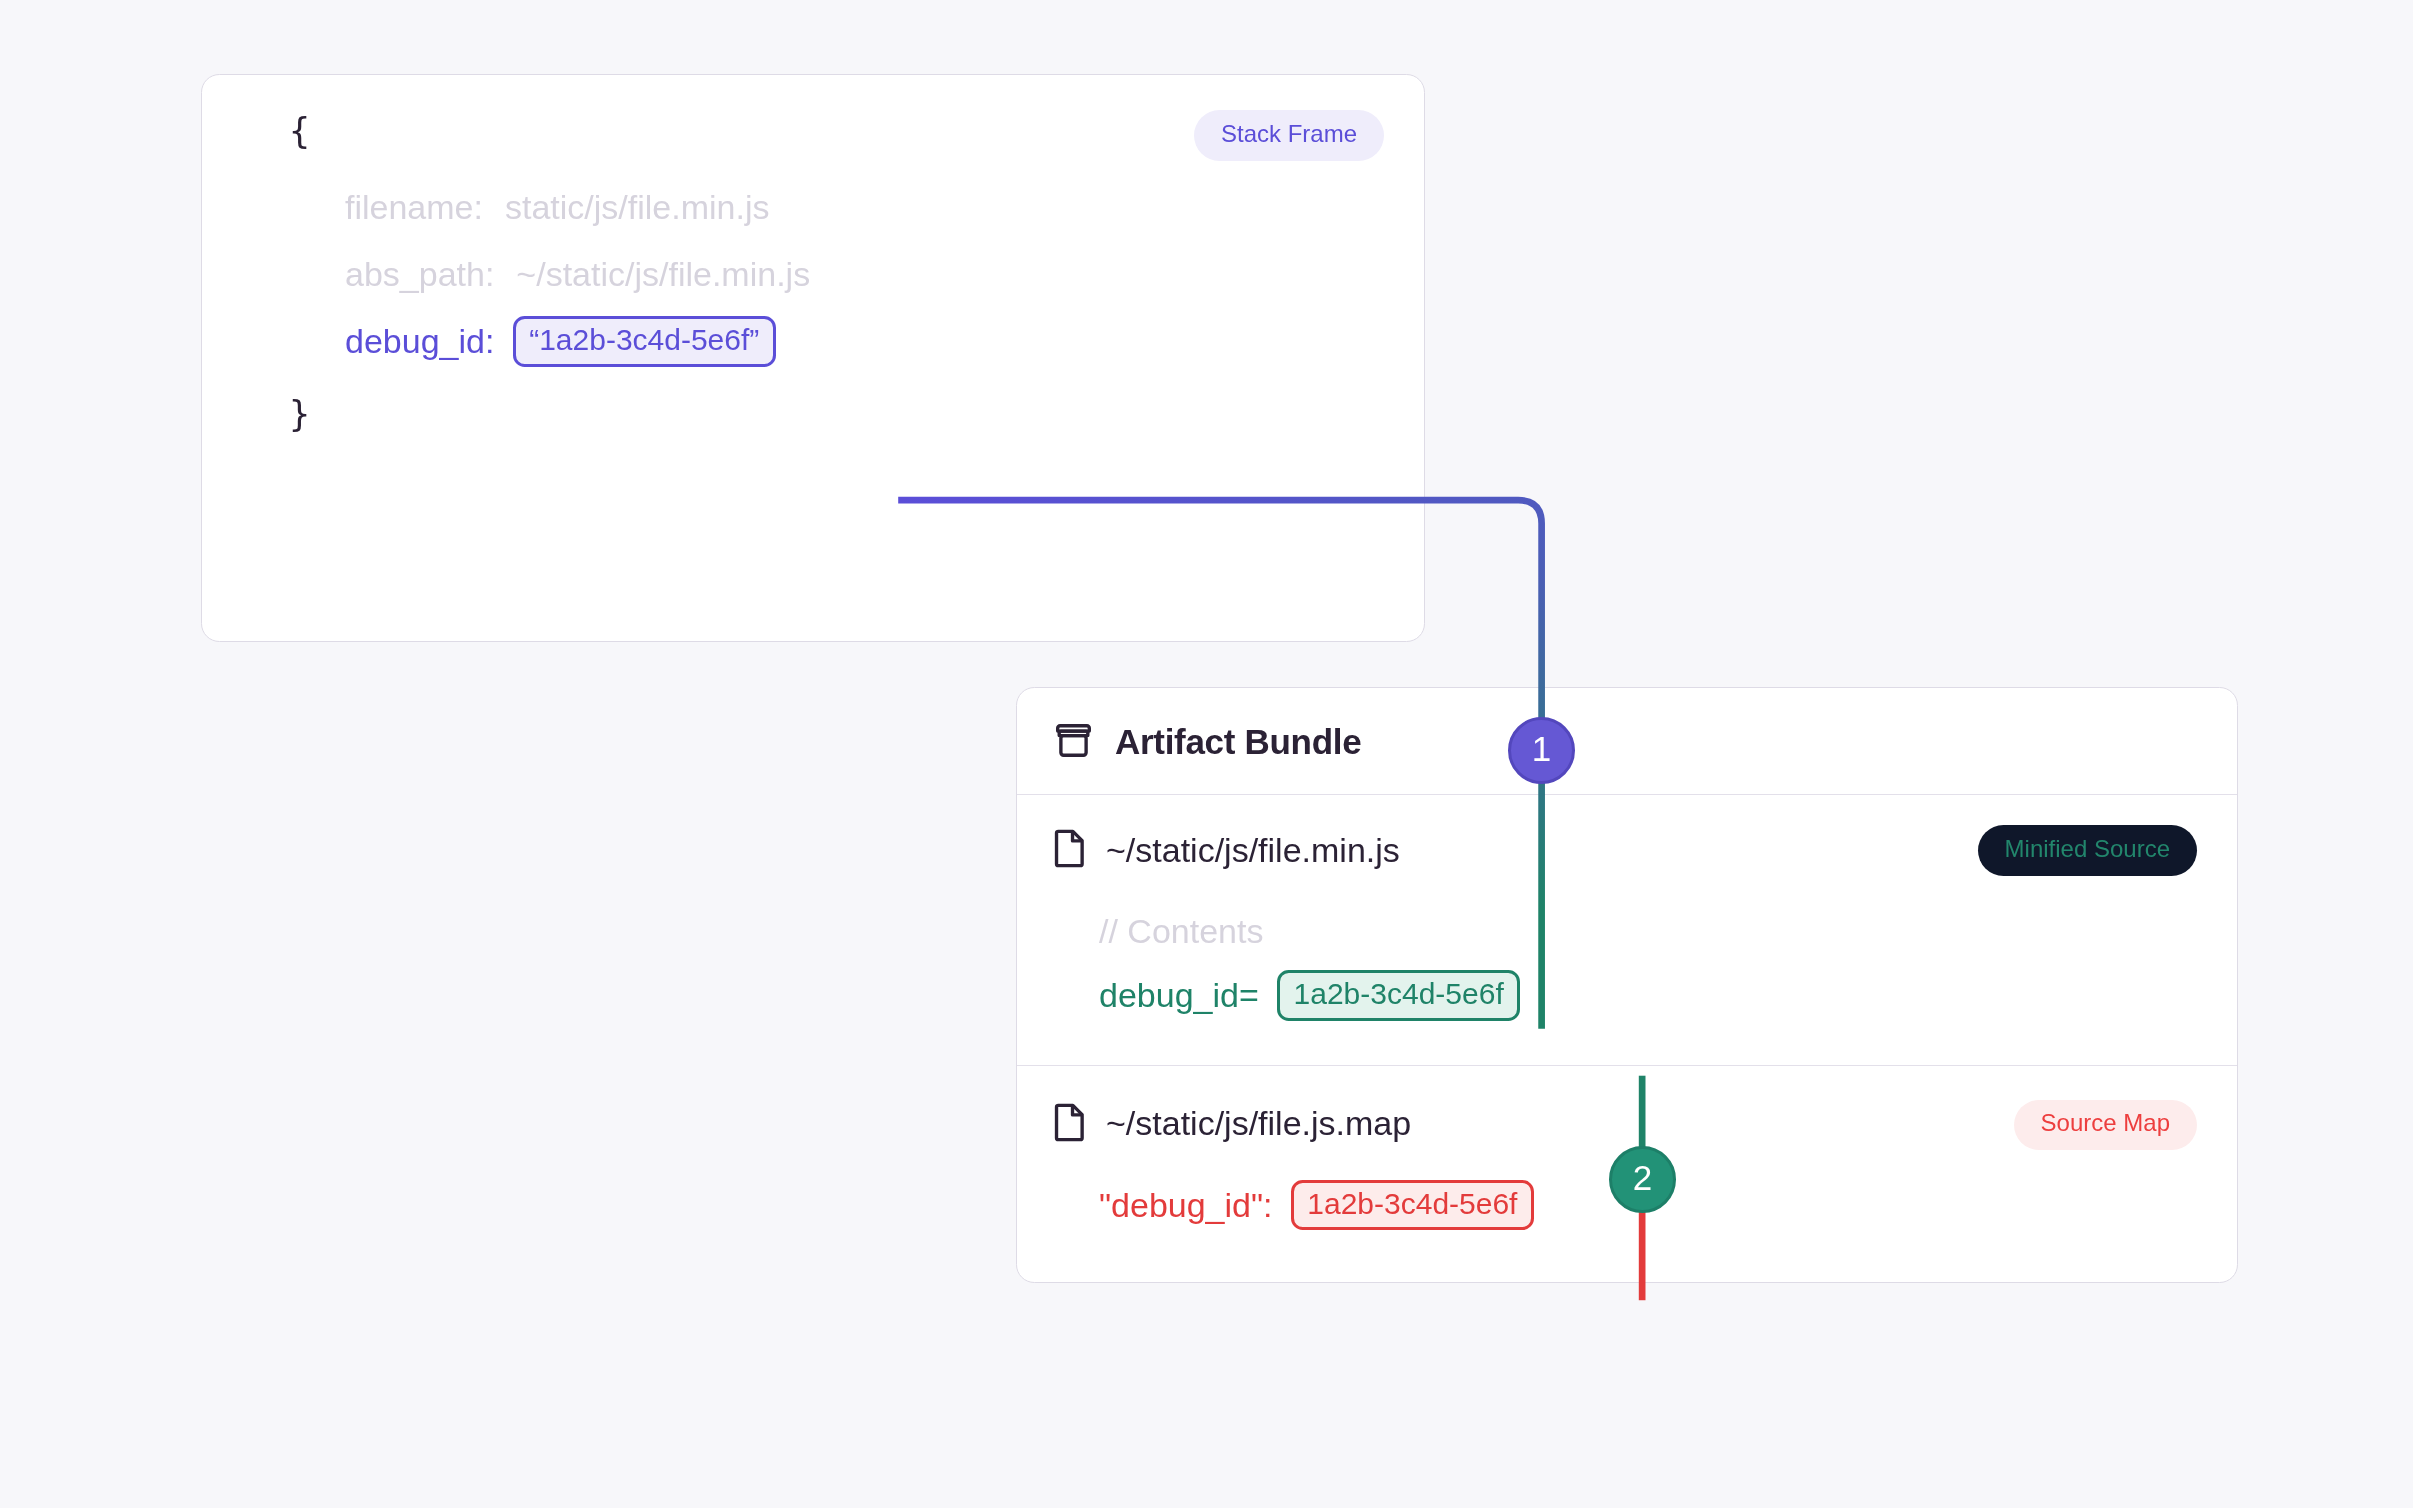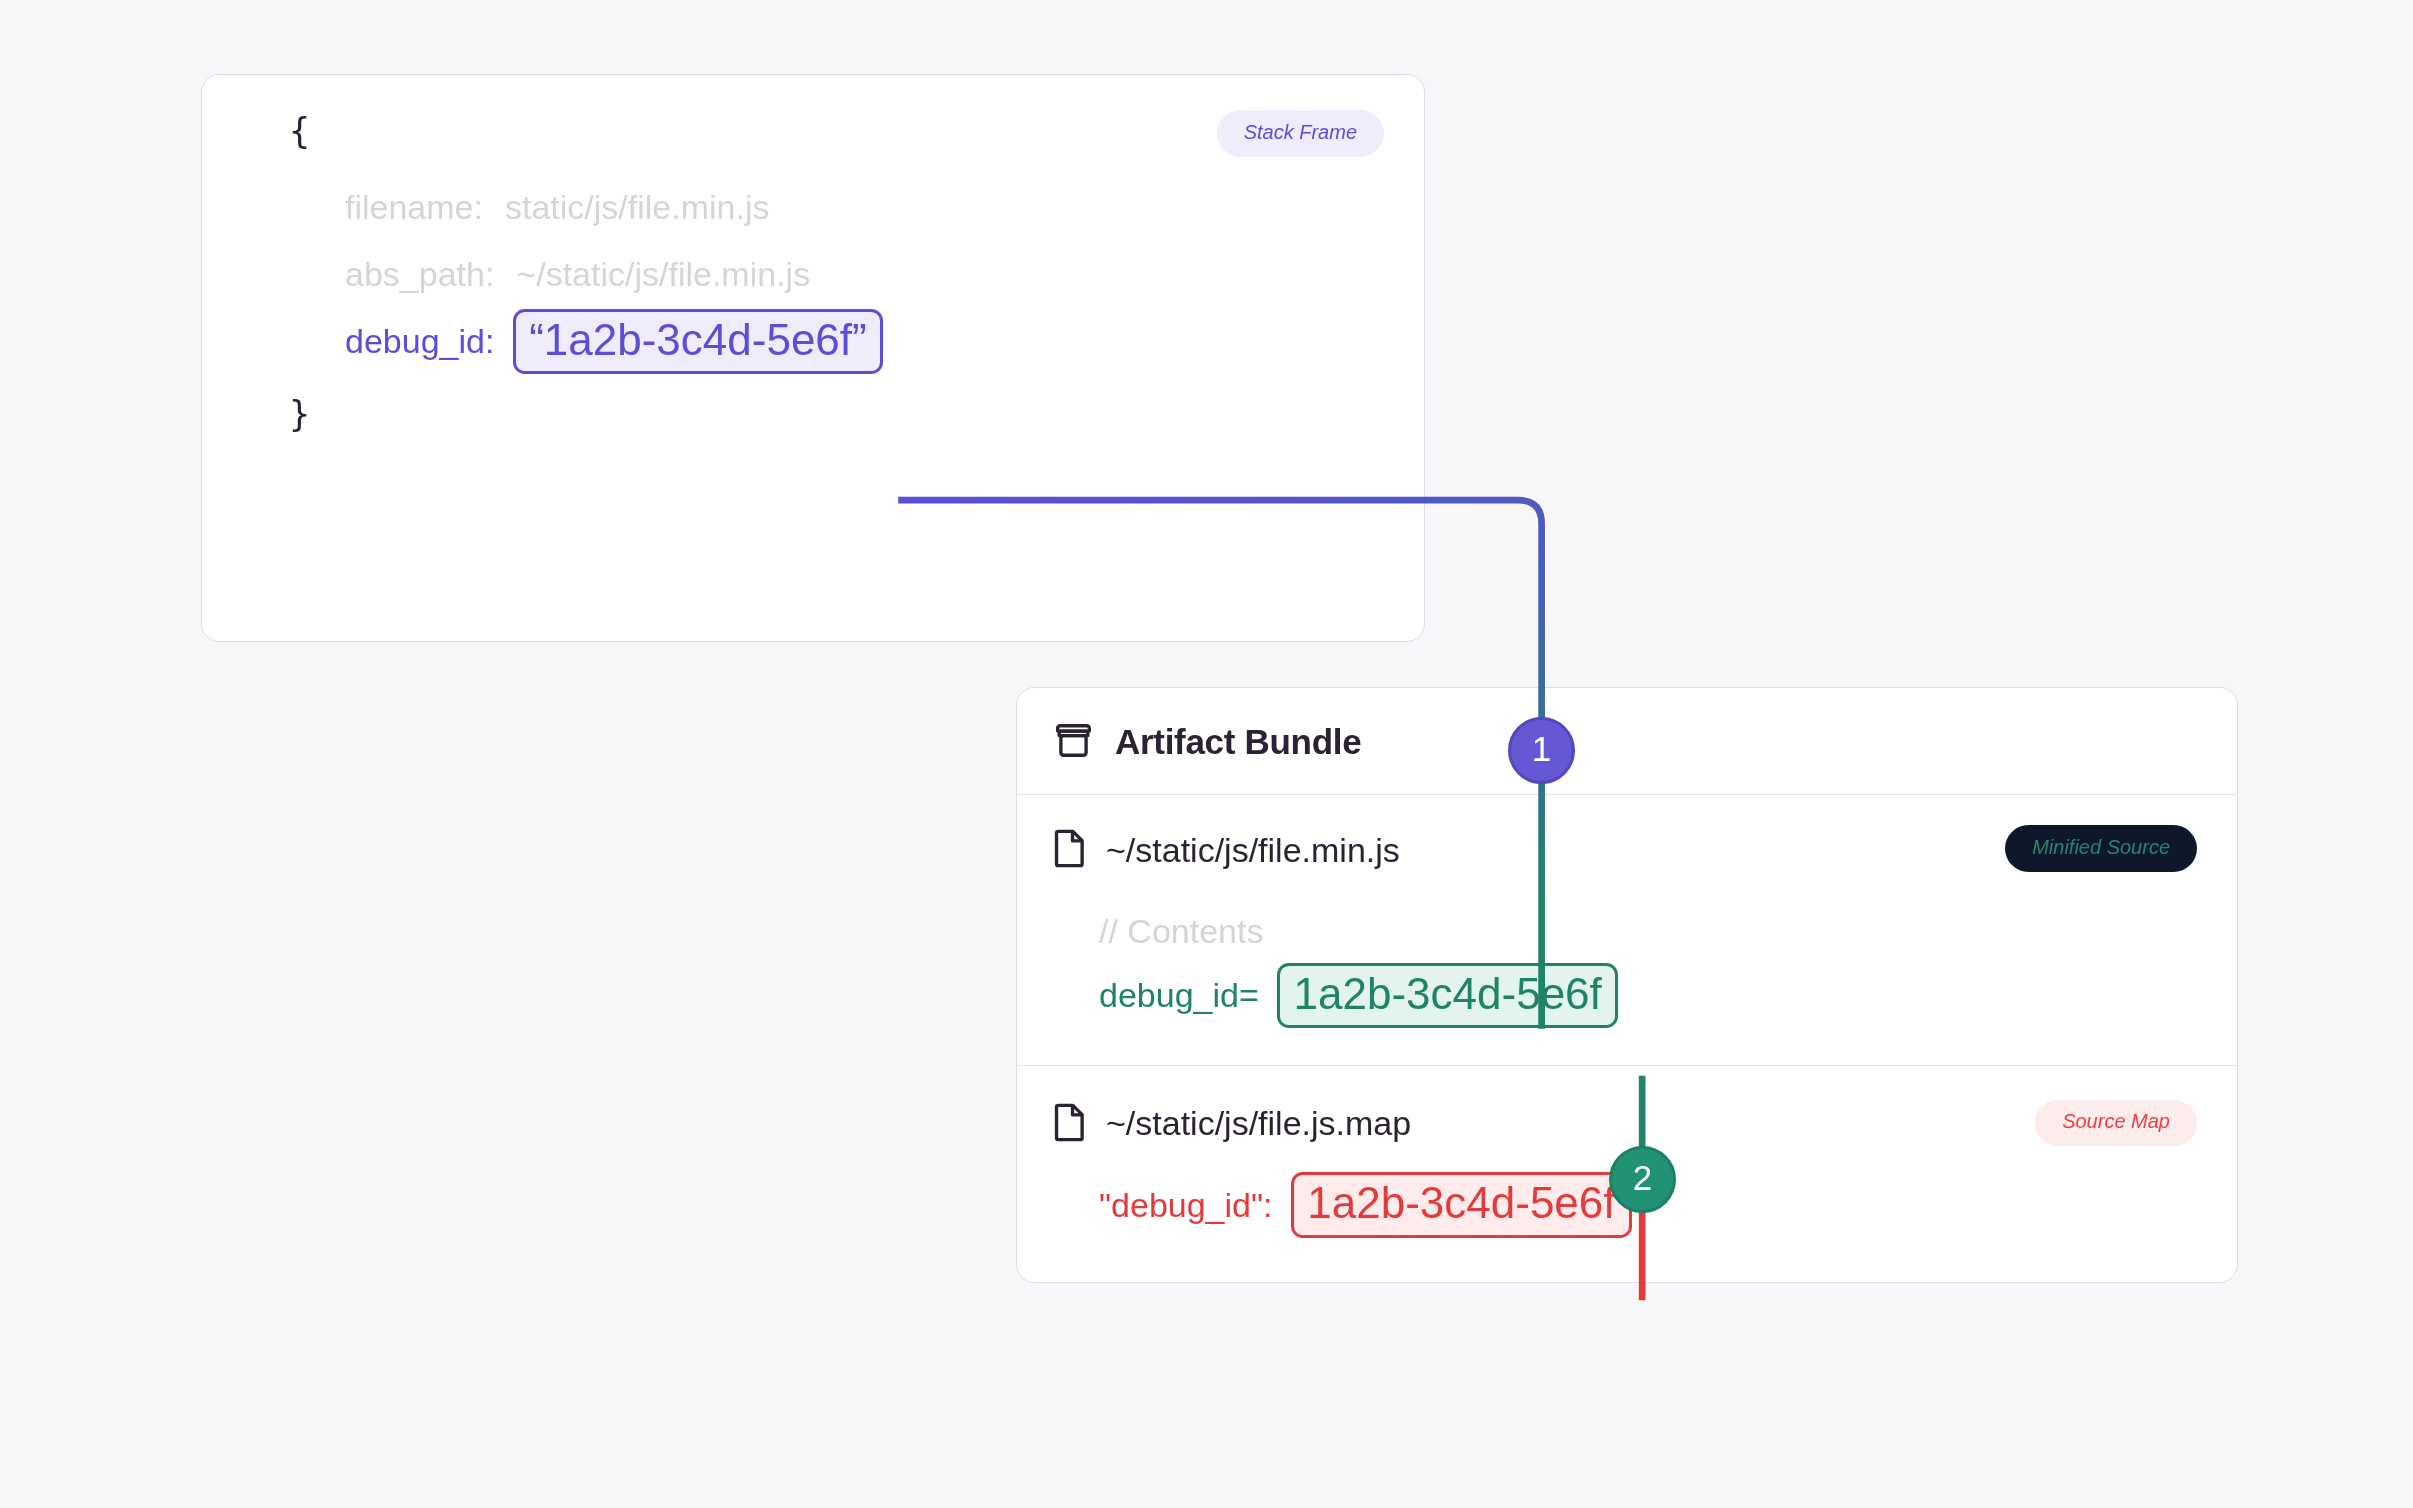--- a/index.html
+++ b/index.html
@@ -92,21 +92,21 @@
 
   .muted { color: #d6d3dd; }
 
   .kv-row.highlight-purple .kv-key { color: #5b4ed8; }
 
   .chip {
     display: inline-flex;
     align-items: center;
     border-radius: 11.7px;
     padding: 5px 13.4px 8.4px 13.4px;
-    font-size: 44px;
+    font-size: 30px;
     line-height: 1.05;
     white-space: pre;
     text-align: right;
   }
   .chip-purple {
     color: #5b4ed8;
     background: #efedfb;
     border: 3.4px solid #5b4ed8;
   }
   .chip-green {
@@ -119,25 +119,24 @@
     background: #fdeceb;
     border: 3.4px solid #e33b3b;
   }
 
   .badge-pill {
     position: absolute;
     display: inline-flex;
     align-items: center;
     justify-content: center;
     border-radius: 837px;
-    font-size: 20px;
+    font-size: 24px;
     padding: 11.7px 27px 15px 27px;
     line-height: 1;
     white-space: nowrap;
-    font-style: italic;
   }
   .badge-stackframe {
     color: #5b4ed8;
     background: #efedfb;
     right: 40px;
     top: 35px;
   }
   .badge-minified {
     color: #22866c;
     background: #0f172a;

